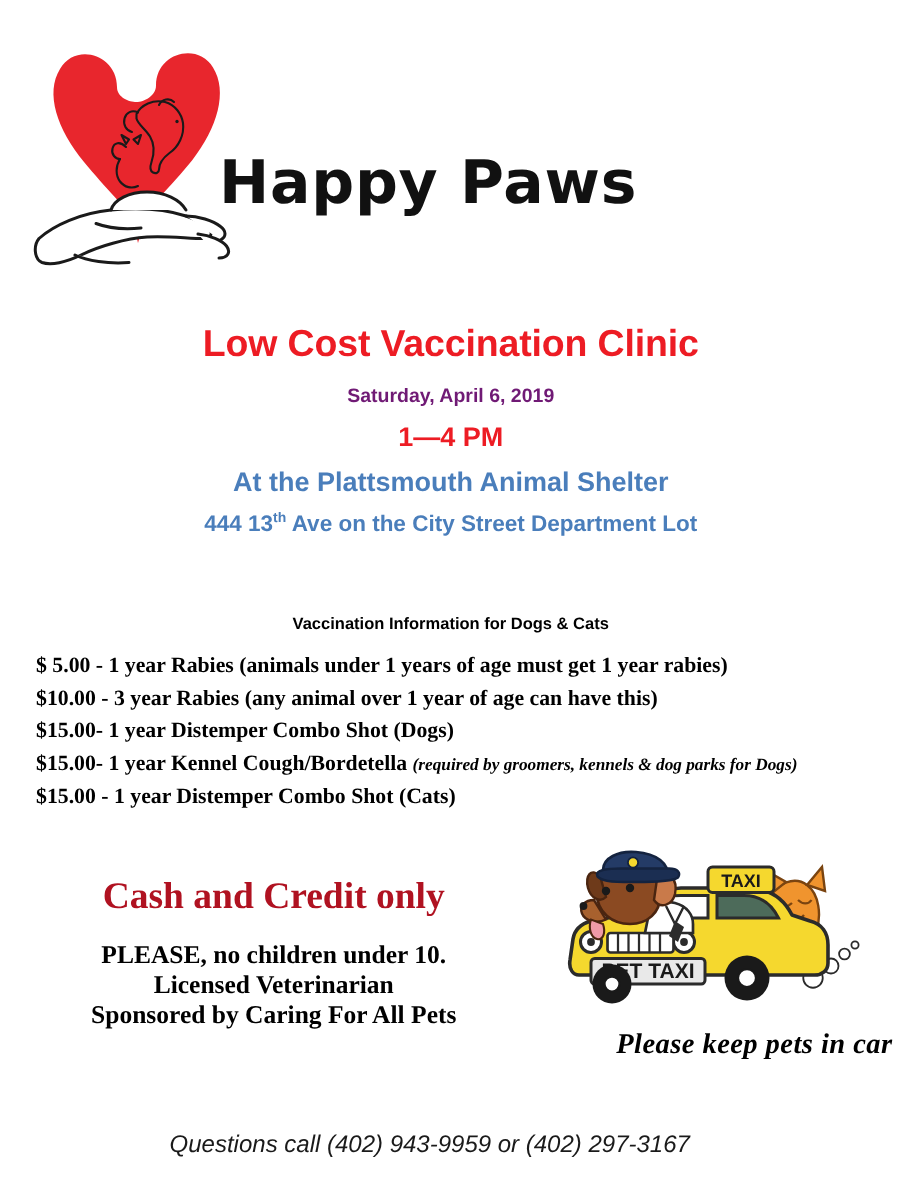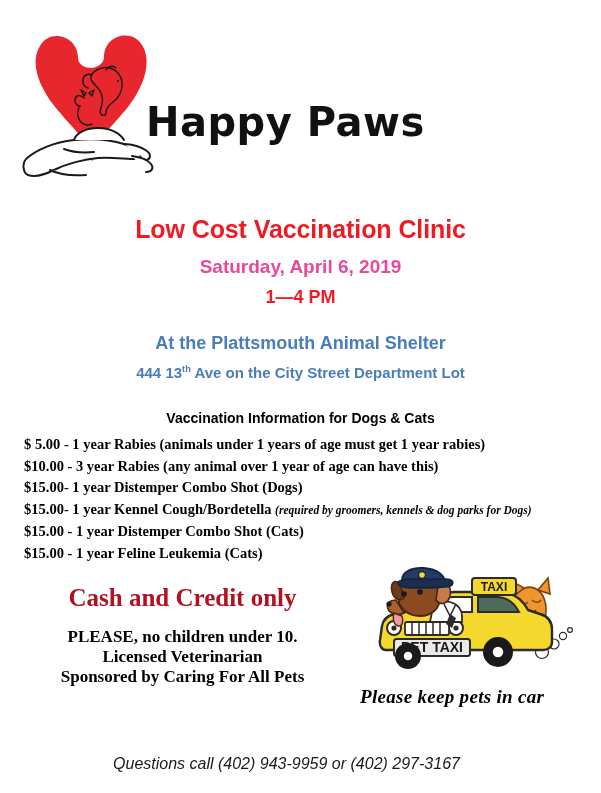--- a/index.html
+++ b/index.html
@@ -51,32 +51,32 @@
     font-family: "Liberation Sans", sans-serif;
     font-size: 25px;
     font-weight: bold;
     color: #ED1C24;
     letter-spacing: -0.1px;
     margin: 0 0 13px 0;
     line-height: 1.1;
   }
   .h-date {
     font-family: "Liberation Sans", sans-serif;
-    font-size: 19px;
-    font-weight: bold;
-    color: #ec4899;
+    font-size: 13px;
+    font-weight: bold;
+    color: #701a75;
     margin: 0 0 11px 0;
     line-height: 1.1;
   }
   .h-time {
     font-family: "Liberation Sans", sans-serif;
     font-size: 18px;
     font-weight: bold;
     color: #ED1C24;
-    margin: 0 0 26px 0;
+    margin: 0 0 10px 0;
     line-height: 1.1;
   }
   .h-venue {
     font-family: "Liberation Sans", sans-serif;
     font-size: 18px;
     font-weight: bold;
     color: #4A7EBB;
     margin: 0 0 11px 0;
     line-height: 1.1;
   }
@@ -95,21 +95,21 @@
   }
 
   
   #vax-heading {
     position: absolute;
     left: 0;
     top: 410px;
     width: 601px;
     text-align: center;
     font-family: "Liberation Sans", sans-serif;
-    font-size: 14px;
+    font-size: 11px;
     font-weight: bold;
     color: #000000;
   }
   #vax-list {
     position: absolute;
     left: 24px;
     top: 434px;
     width: 560px;
   }
   .vax-row {
@@ -158,21 +158,21 @@
     top: 566px;
     width: 215px;
     height: 115px;
   }
   #taxi svg { display: block; }
   #taxi-caption {
     position: absolute;
     left: 360px;
     top: 686px;
     width: 235px;
-    text-align: left;
+    text-align: right;
     font-family: "Liberation Serif", serif;
     font-style: italic;
     font-weight: bold;
     font-size: 19px;
     color: #000000;
     letter-spacing: 0.3px;
   }
 
   
   #footer {
@@ -236,21 +236,20 @@
   <div class="h-address"><span>444 13</span><sup>th</sup><span> Ave on the City Street Department Lot</span></div>
 </div>
 
 <div id="vax-heading">Vaccination Information for Dogs &amp; Cats</div>
 <div id="vax-list">
     <div class="vax-row"><span>$ 5.00 - </span><span>1 year Rabies (animals under 1 years of age must get 1 year rabies)</span></div>
     <div class="vax-row"><span>$10.00 - </span><span>3 year Rabies (any animal over 1 year of age can have this)</span></div>
     <div class="vax-row"><span>$15.00- </span><span>1 year Distemper Combo Shot (Dogs)</span></div>
     <div class="vax-row"><span>$15.00- </span><span>1 year Kennel Cough/Bordetella </span><span class="vax-note">(required by groomers, kennels &amp; dog parks for Dogs)</span></div>
     <div class="vax-row"><span>$15.00 - </span><span>1 year Distemper Combo Shot (Cats)</span></div>
-    <div class="vax-row"><span>$15.00 - </span><span>1 year Feline Leukemia (Cats)</span></div>
   </div>
 
 <div id="cash-block">
   <div class="cash-title">Cash and Credit only</div>
   <div class="note-line">PLEASE, no children under 10.</div>
   <div class="note-line">Licensed Veterinarian</div>
   <div class="note-line">Sponsored by Caring For All Pets</div>
 </div>
 
 <div id="taxi">

